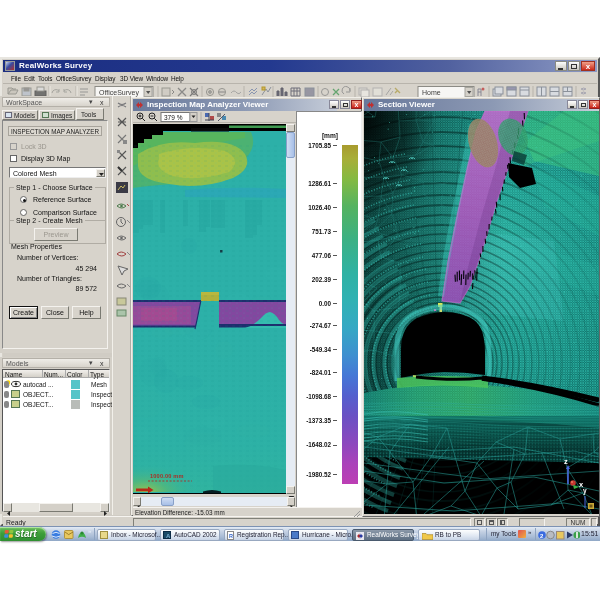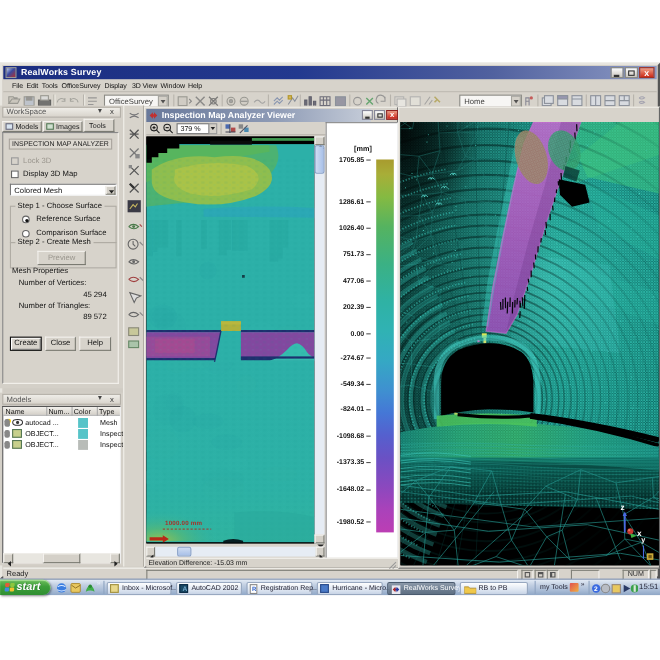--- a/index.html
+++ b/index.html
@@ -500,20 +500,34 @@
 
     <div class="abs" style="left:1px;top:409px;width:229px;height:9px;background:#d7d3cb;border-top:1px solid #f4f2ee;">
       <span class="abs" style="left:2px;top:1px;font-size:6.3px;color:#222;">Elevation Difference: -15.03 mm</span>
       <svg class="abs" style="left:220px;top:2px;" width="8" height="8">
           <path d="M7,1 L1,7 M7,4 L4,7" stroke="#999" stroke-width="1"></path>
         </svg>
     </div>
   </div>
 
   <div class="abs" style="left:362px;top:97px;width:238px;height:420px;background:#d7d3cb;border:1px solid;border-color:#f0eee8 #666 #666 #f0eee8;">
+    <div class="abs" style="left:1px;top:1px;width:234px;height:12px;background:linear-gradient(90deg,#68789a 0%,#8c99b4 55%,#c6cdd9 100%);">
+      <svg class="abs" style="left:2px;top:2px;" width="9" height="8">
+          <path d="M1,4 l3,-3 v2 h1 v2 h-1 v2 z" fill="#c03030"></path>
+          <path d="M8,4 l-3,-3 v2 h-1 v2 h1 v2 z" fill="#c03030"></path>
+        </svg>
+      <span class="abs" style="left:14px;top:1px;font-size:8px;font-weight:bold;color:#fff;">Section Viewer</span>
+      <span class="abs" style="left:203px;top:1px;width:10px;height:9px;background:linear-gradient(#fff,#ccc8c0);border:1px solid #889;">
+          <span class="abs" style="left:2px;top:5px;width:4px;height:2px;background:#333;"></span>
+        </span>
+      <span class="abs" style="left:214px;top:1px;width:10px;height:9px;background:linear-gradient(#fff,#ccc8c0);border:1px solid #889;">
+          <span class="abs" style="left:2px;top:2px;width:5px;height:4px;border:1px solid #333;"></span>
+        </span>
+      <span class="abs" style="left:225px;top:1px;width:11px;height:9px;background:linear-gradient(#f0a088,#c81e14);border:1px solid #902020;color:#fff;font-size:7px;font-weight:bold;text-align:center;line-height:8px;">x</span>
+    </div>
     <div class="abs" style="left:1px;top:13px;width:235px;height:403px;background:#000;" id="secbox">
         <svg width="235" height="403" viewBox="0 0 235 403" style="position:absolute;left:0;top:0;">
 <defs>
 <pattern id="spk" width="2.4" height="2.4" patternUnits="userSpaceOnUse">
               <rect width="2.4" height="2.4" fill="#0e6a62"></rect>
               <circle cx="0.8" cy="0.8" r="0.78" fill="#30c2b2"></circle>
               <circle cx="2" cy="1.9" r="0.5" fill="#22a89a"></circle>
             </pattern>
 <pattern id="spk2" width="3.1" height="3.1" patternUnits="userSpaceOnUse">
               <rect width="3.1" height="3.1" fill="#063c38"></rect>

